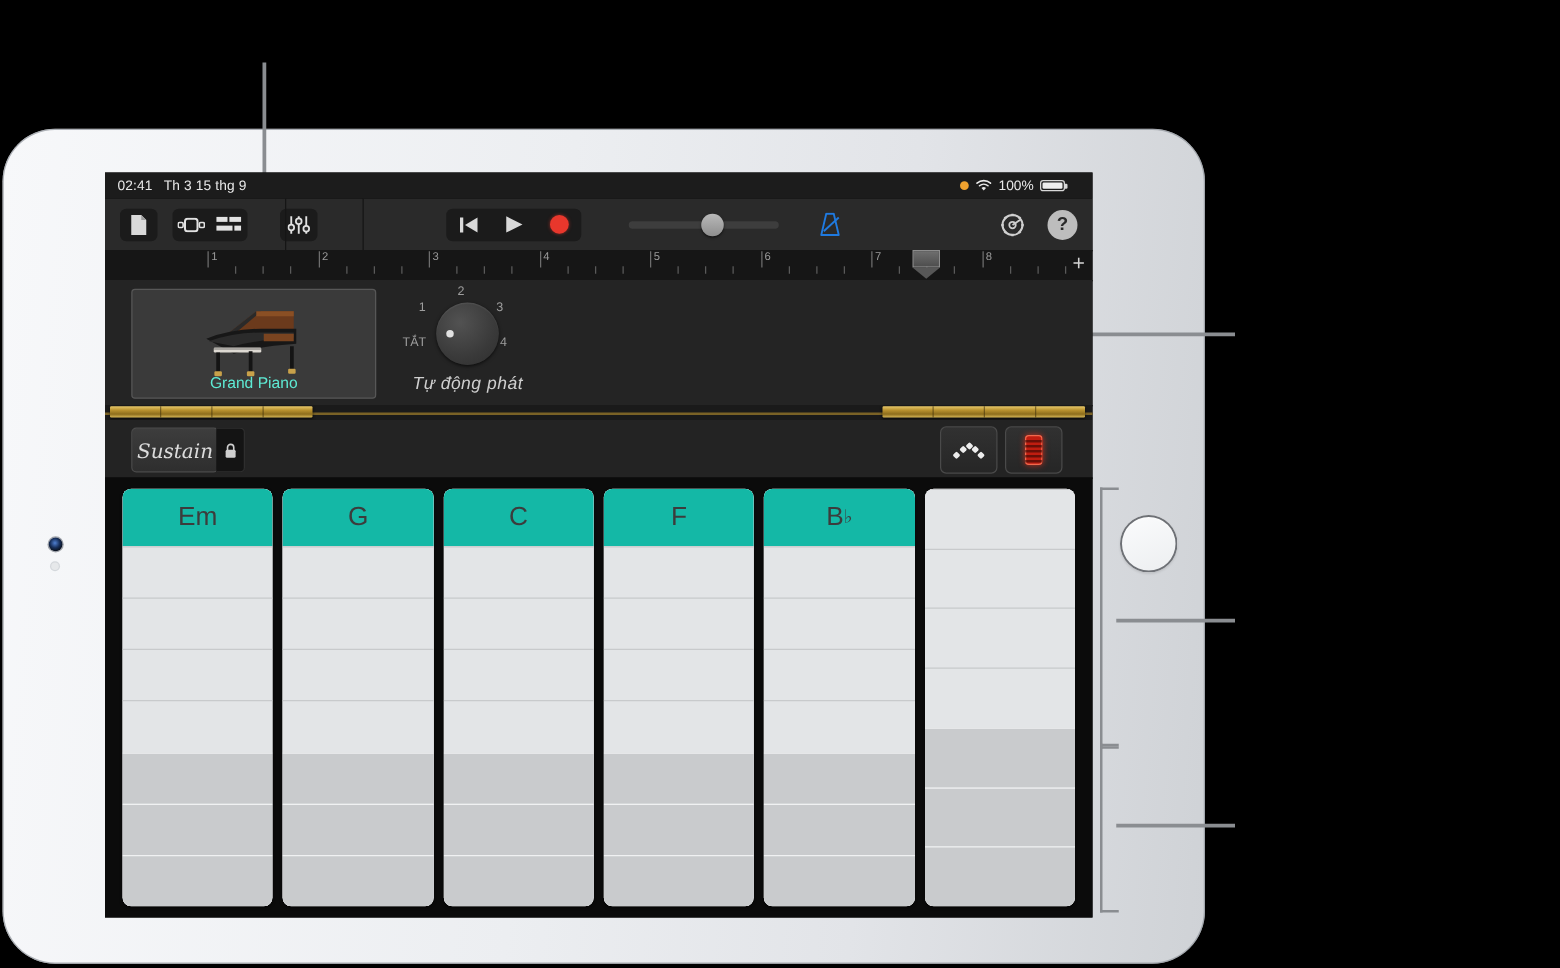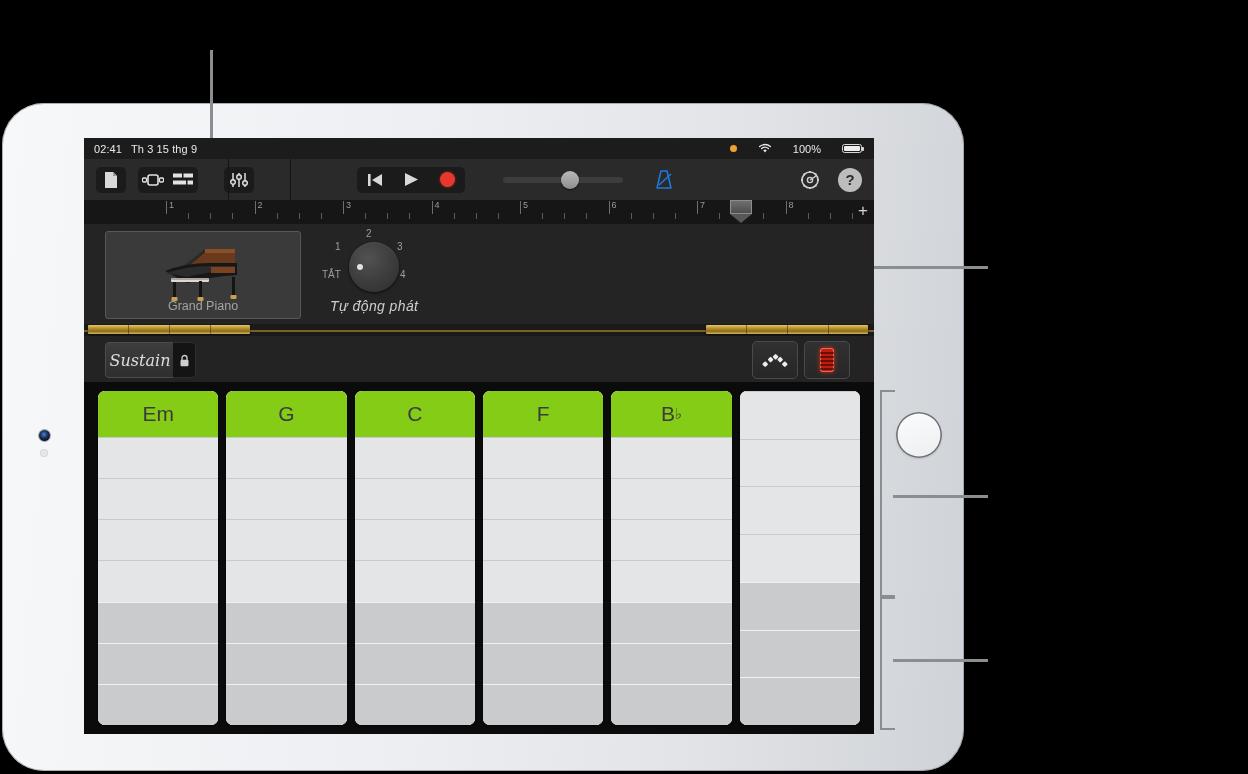--- a/index.html
+++ b/index.html
@@ -29,21 +29,21 @@
   .c-r1-h{left:893px;top:495px;width:95px;height:2.5px;}
   .c-r2-h{left:893px;top:659px;width:95px;height:2.5px;}
   .bracket{position:absolute;border:2.5px solid #8a8d91;border-right:none;background:none;}
   .br1{left:880px;top:390px;width:13px;height:205px;}
   .br2{left:880px;top:595px;width:13px;height:131px;}
 
   
   .statusbar{position:absolute;left:0;top:0;width:790px;height:21px;background:#1c1c1c;
     display:flex;align-items:center;color:#e9e9e9;font-size:11px;}
   .sb-left{padding-left:10px;display:flex;gap:9px;align-items:center;letter-spacing:.1px;}
-  .sb-right{margin-left:auto;padding-right:12px;display:flex;gap:21px;align-items:center;}
+  .sb-right{margin-left:auto;padding-right:22px;display:flex;gap:5px;align-items:center;}
   .dot-orange{width:7px;height:7px;border-radius:50%;background:#f0a22e;display:inline-block;}
   .batt{width:20px;height:9.5px;border:1px solid #d8d8d8;border-radius:2.5px;position:relative;padding:1px;box-sizing:border-box;}
   .batt::after{content:"";position:absolute;right:-3px;top:2.5px;width:1.6px;height:4px;background:#d8d8d8;border-radius:0 1px 1px 0;}
   .batt i{display:block;height:100%;width:100%;background:#eee;border-radius:1px;}
 
   
   .toolbar{position:absolute;left:0;top:21px;width:790px;height:41px;background:#2a2a2a;
     border-bottom:1px solid #111;display:flex;align-items:center;}
   .tb-sep{position:absolute;top:0;height:41px;width:1px;background:#151515;}
   .tb-btn{display:flex;align-items:center;justify-content:center;cursor:pointer;}
@@ -69,21 +69,21 @@
   .playhead .head{width:22px;height:14px;background:linear-gradient(180deg,#6f6f6f,#4e4e4e);
     border:1px solid #8d8d8d;box-sizing:border-box;}
   .playhead .tip{width:0;height:0;margin:0 auto;border-left:11px solid transparent;
     border-right:11px solid transparent;border-top:9px solid #575757;}
   .plus{position:absolute;right:6px;top:2px;color:#d2d2d2;font-size:17px;line-height:18px;}
 
   
   .trackarea{position:absolute;left:0;top:86px;width:790px;height:100px;background:#242424;border-bottom:1px solid #0e0e0e;}
   .inst-card{position:absolute;left:21px;top:7px;width:194px;height:86px;background:#3a3a3a;
     border:1px solid #575757;border-radius:3px;}
-  .inst-label{position:absolute;bottom:5px;left:0;width:100%;text-align:center;color:#a3a3a3;font-size:12.5px;}
+  .inst-label{position:absolute;bottom:5px;left:0;width:100%;text-align:center;color:#5eead4;font-size:12.5px;}
   .piano{position:absolute;left:50%;top:9px;transform:translateX(-50%);}
 
   .knobwrap{position:absolute;left:230px;top:4px;width:180px;height:92px;}
   .knob{position:absolute;left:35px;top:14px;width:50px;height:50px;border-radius:50%;
     background:radial-gradient(circle at 38% 32%,#525252,#3a3a3a 60%,#2e2e2e 100%);
     box-shadow:0 1px 3px rgba(0,0,0,.7), inset 0 1px 1px rgba(255,255,255,.07);}
   .knob .ind{position:absolute;left:8px;top:22px;width:6px;height:6px;border-radius:50%;background:#e2e2e2;}
   .klab{position:absolute;color:#9e9e9e;font-size:10px;}
   .kauto{position:absolute;left:16px;top:70px;color:#cfcfcf;font-size:14px;
     font-family:Liberation Sans, sans-serif;font-style:italic;letter-spacing:.4px;}
@@ -110,21 +110,21 @@
   .battred{width:14px;height:24px;border-radius:3px;background:#c01d10;
     box-shadow:0 0 5px rgba(232,50,30,.8), inset 0 0 0 1px #f06a4e;position:relative;overflow:hidden;}
   .battred i{position:absolute;left:0;width:100%;height:1.5px;background:rgba(0,0,0,.45);}
 
   
   .chords{position:absolute;left:0;top:244px;width:790px;height:352px;background:#0b0b0b;
     display:flex;gap:8px;padding:9px 14px;box-sizing:border-box;}
   .strip{flex:1;border-radius:7px;overflow:hidden;display:flex;flex-direction:column;
     background:#e3e5e7;box-shadow:0 0 0 1px #f2f3f4 inset, 0 1px 2px rgba(0,0,0,.5);}
   .s-head{height:46px;display:flex;align-items:center;justify-content:center;
-    color:#3c3c3c;font-size:21px;background:#84cc16;}
+    color:#3c3c3c;font-size:21px;background:#14b8a6;}
   .s-head sup{font-size:15px;vertical-align:super;line-height:0;}
   .s-light{flex:1;background:#e3e5e7;border-top:1px solid #c8cacc;}
   .s-dark{flex:1;background:#c9cbcd;border-top:1.5px solid #f0f1f2;}
 </style>
 </head>
 <body>
 
 <div id="root">
 
   <div class="ipad-body"></div>

